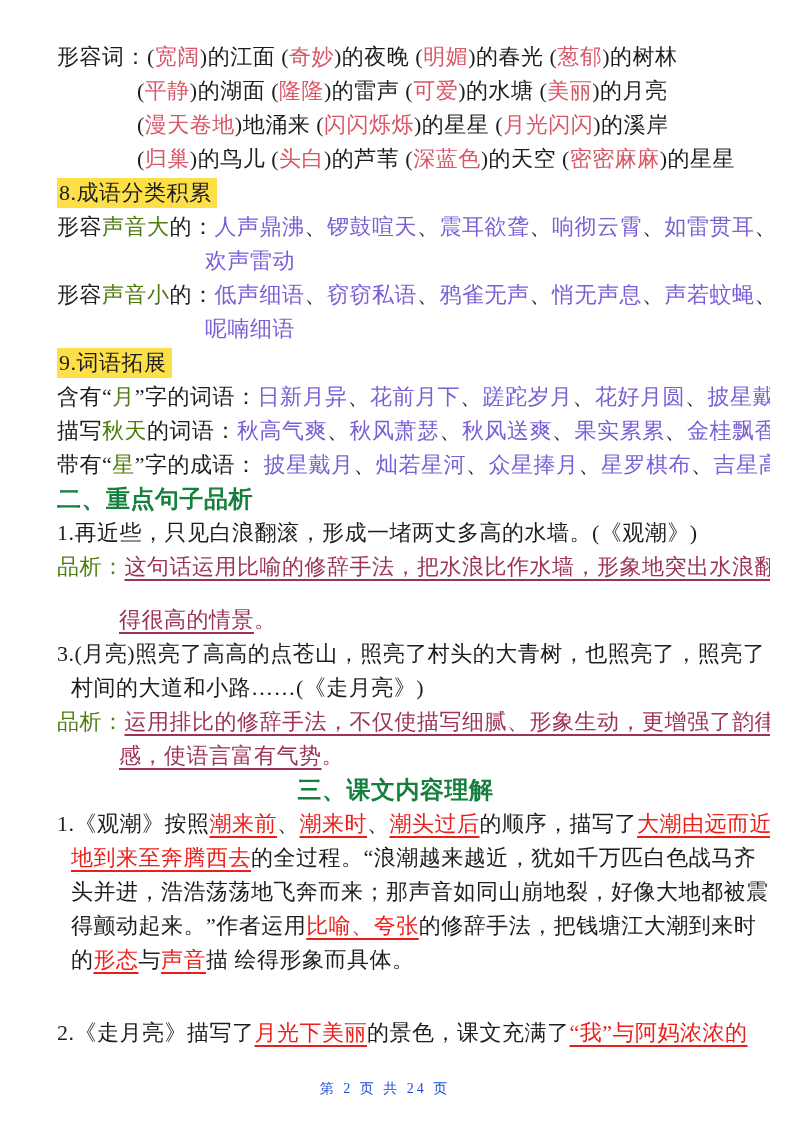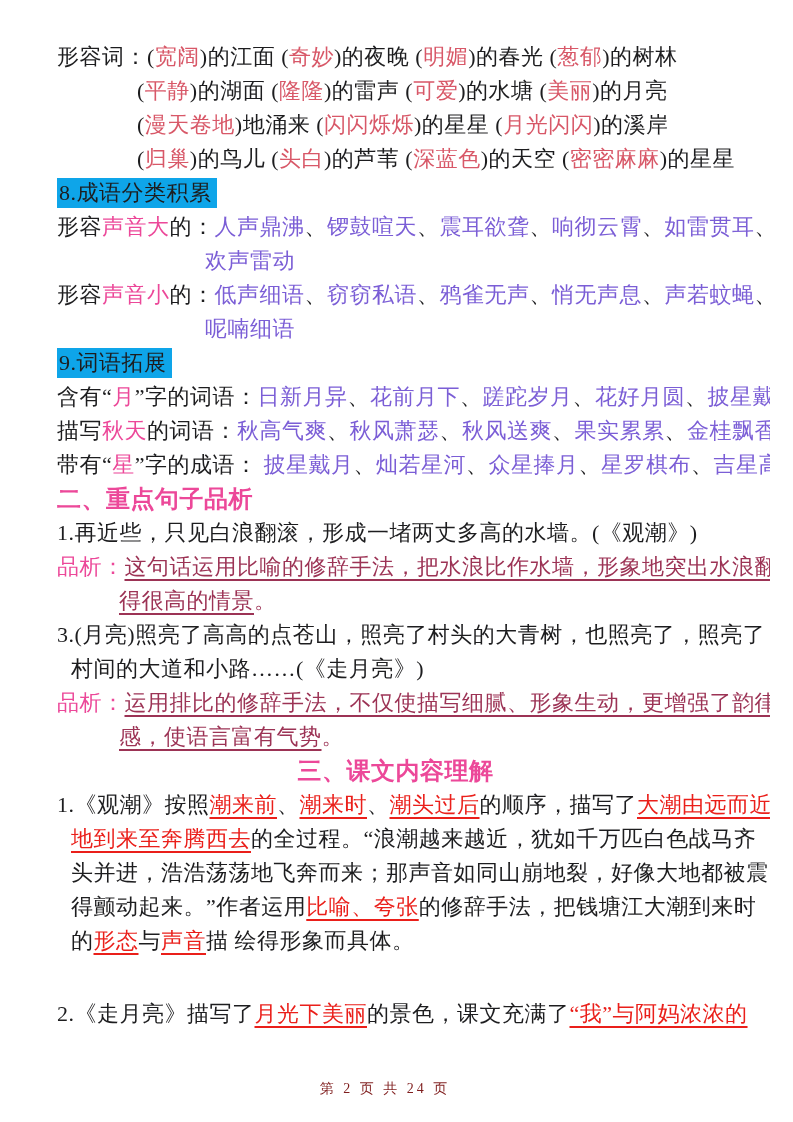--- a/index.html
+++ b/index.html
@@ -6,34 +6,34 @@
   .page{
     width:770px;height:1122px;background:#ffffff;position:relative;
     overflow:hidden;font-family:"Liberation Serif","DejaVu Serif",serif;
   }
   .content{padding:40px 36px 0 57px;}
   .line{
     height:34px;line-height:34px;font-size:22px;white-space:nowrap;
     color:#1d1d1f;letter-spacing:0.5px;
   }
   .s-green{font-weight:bold;font-size:24px;}
-  .s-peach .hl-box{background:#0ea5e9;padding:2px 5px 3px 2px;}
+  .s-peach .hl-box{background:#fde047;padding:2px 5px 3px 2px;}
   .c-ink{color:#1d1d1f;}
   .c-red{color:#d85868;}
-  .c-blue{color:#ec4899;}
+  .c-blue{color:#4d7c0f;}
   .c-purple{color:#7b5ed6;}
-  .c-green{color:#ec4899;}
+  .c-green{color:#15803d;}
   .c-maroon{color:#9c3355;}
   .c-hred{color:#ea1f1a;}
   .u{text-decoration:underline;text-underline-offset:5px;text-decoration-thickness:1.5px;}
   .u.c-maroon{text-decoration-color:#9c3355;}
   .u.c-hred{text-decoration-color:#ea1f1a;}
   .footer{
     position:absolute;bottom:24px;left:0;right:0;text-align:center;
-    font-size:14px;color:#7f1d1d;letter-spacing:3px;
+    font-size:14px;color:#1d4ed8;letter-spacing:3px;
   }
 </style>
 </head>
 <body>
 
 <div class="page">
   <div class="content">
       <div class="line" style="padding-left: 0px;"><span class="c-ink">形容词：(</span><span class="c-red">宽阔</span><span class="c-ink">)的江面 (</span><span class="c-red">奇妙</span><span class="c-ink">)的夜晚 (</span><span class="c-red">明媚</span><span class="c-ink">)的春光 (</span><span class="c-red">葱郁</span><span class="c-ink">)的树林</span></div>
       <div class="line" style="padding-left: 80px;"><span class="c-ink">(</span><span class="c-red">平静</span><span class="c-ink">)的湖面 (</span><span class="c-red">隆隆</span><span class="c-ink">)的雷声 (</span><span class="c-red">可爱</span><span class="c-ink">)的水塘 (</span><span class="c-red">美丽</span><span class="c-ink">)的月亮</span></div>
       <div class="line" style="padding-left: 80px;"><span class="c-ink">(</span><span class="c-red">漫天卷地</span><span class="c-ink">)地涌来 (</span><span class="c-red">闪闪烁烁</span><span class="c-ink">)的星星 (</span><span class="c-red">月光闪闪</span><span class="c-ink">)的溪岸</span></div>
@@ -43,21 +43,21 @@
       <div class="line" style="padding-left: 148px;"><span class="c-purple">欢声雷动</span></div>
       <div class="line" style="padding-left: 0px;"><span class="c-ink">形容</span><span class="c-blue">声音小</span><span class="c-ink">的：</span><span class="c-purple">低声细语</span><span class="c-ink">、</span><span class="c-purple">窃窃私语</span><span class="c-ink">、</span><span class="c-purple">鸦雀无声</span><span class="c-ink">、</span><span class="c-purple">悄无声息</span><span class="c-ink">、</span><span class="c-purple">声若蚊蝇</span><span class="c-ink">、</span></div>
       <div class="line" style="padding-left: 148px;"><span class="c-purple">呢喃细语</span></div>
       <div class="line s-peach" style="padding-left: 0px;"><span class="hl-box"><span class="c-ink">9.词语拓展</span></span></div>
       <div class="line" style="padding-left: 0px;"><span class="c-ink">含有“</span><span class="c-blue">月</span><span class="c-ink">”字的词语：</span><span class="c-purple">日新月异</span><span class="c-ink">、</span><span class="c-purple">花前月下</span><span class="c-ink">、</span><span class="c-purple">蹉跎岁月</span><span class="c-ink">、</span><span class="c-purple">花好月圆</span><span class="c-ink">、</span><span class="c-purple">披星戴月</span></div>
       <div class="line" style="padding-left: 0px;"><span class="c-ink">描写</span><span class="c-blue">秋天</span><span class="c-ink">的词语：</span><span class="c-purple">秋高气爽</span><span class="c-ink">、</span><span class="c-purple">秋风萧瑟</span><span class="c-ink">、</span><span class="c-purple">秋风送爽</span><span class="c-ink">、</span><span class="c-purple">果实累累</span><span class="c-ink">、</span><span class="c-purple">金桂飘香</span></div>
       <div class="line" style="padding-left: 0px;"><span class="c-ink">带有“</span><span class="c-blue">星</span><span class="c-ink">”字的成语： </span><span class="c-purple">披星戴月</span><span class="c-ink">、</span><span class="c-purple">灿若星河</span><span class="c-ink">、</span><span class="c-purple">众星捧月</span><span class="c-ink">、</span><span class="c-purple">星罗棋布</span><span class="c-ink">、</span><span class="c-purple">吉星高照</span></div>
       <div class="line s-green" style="padding-left: 0px;"><span class="c-green">二、重点句子品析</span></div>
       <div class="line" style="padding-left: 0px;"><span class="c-ink">1.再近些，只见白浪翻滚，形成一堵两丈多高的水墙。(《观潮》)</span></div>
       <div class="line" style="padding-left: 0px;"><span class="c-blue">品析：</span><span class="c-maroon u">这句话运用比喻的修辞手法，把水浪比作水墙，形象地突出水浪翻</span></div>
-      <div class="line" style="padding-left: 62px;"><span class="c-maroon u">得很高的情景</span><span class="c-maroon">。</span></div>
+      <div class="line" style="padding-left: 62px; margin-top: 19px;"><span class="c-maroon u">得很高的情景</span><span class="c-maroon">。</span></div>
       <div class="line" style="padding-left: 0px;"><span class="c-ink">3.(月亮)照亮了高高的点苍山，照亮了村头的大青树，也照亮了，照亮了</span></div>
       <div class="line" style="padding-left: 14px;"><span class="c-ink">村间的大道和小路……(《走月亮》)</span></div>
       <div class="line" style="padding-left: 0px;"><span class="c-blue">品析：</span><span class="c-maroon u">运用排比的修辞手法，不仅使描写细腻、形象生动，更增强了韵律</span></div>
       <div class="line" style="padding-left: 62px;"><span class="c-maroon u">感，使语言富有气势</span><span class="c-maroon">。</span></div>
       <div class="line s-green" style="padding-left: 0px; text-align: center;"><span class="c-green">三、课文内容理解</span></div>
       <div class="line" style="padding-left: 0px; font-family: Liberation Serif, serif;"><span class="c-ink">1.《观潮》按照</span><span class="c-hred u">潮来前</span><span class="c-ink">、</span><span class="c-hred u">潮来时</span><span class="c-ink">、</span><span class="c-hred u">潮头过后</span><span class="c-ink">的顺序，描写了</span><span class="c-hred u">大潮由远而近</span></div>
       <div class="line" style="padding-left: 14px;"><span class="c-hred u">地到来至奔腾西去</span><span class="c-ink">的全过程。“浪潮越来越近，犹如千万匹白色战马齐</span></div>
       <div class="line" style="padding-left: 14px;"><span class="c-ink">头并进，浩浩荡荡地飞奔而来；那声音如同山崩地裂，好像大地都被震</span></div>
       <div class="line" style="padding-left: 14px;"><span class="c-ink">得颤动起来。”作者运用</span><span class="c-hred u">比喻、夸张</span><span class="c-ink">的修辞手法，把钱塘江大潮到来时</span></div>
       <div class="line" style="padding-left: 14px;"><span class="c-ink">的</span><span class="c-hred u">形态</span><span class="c-ink">与</span><span class="c-hred u">声音</span><span class="c-ink">描 绘得形象而具体。</span></div>

